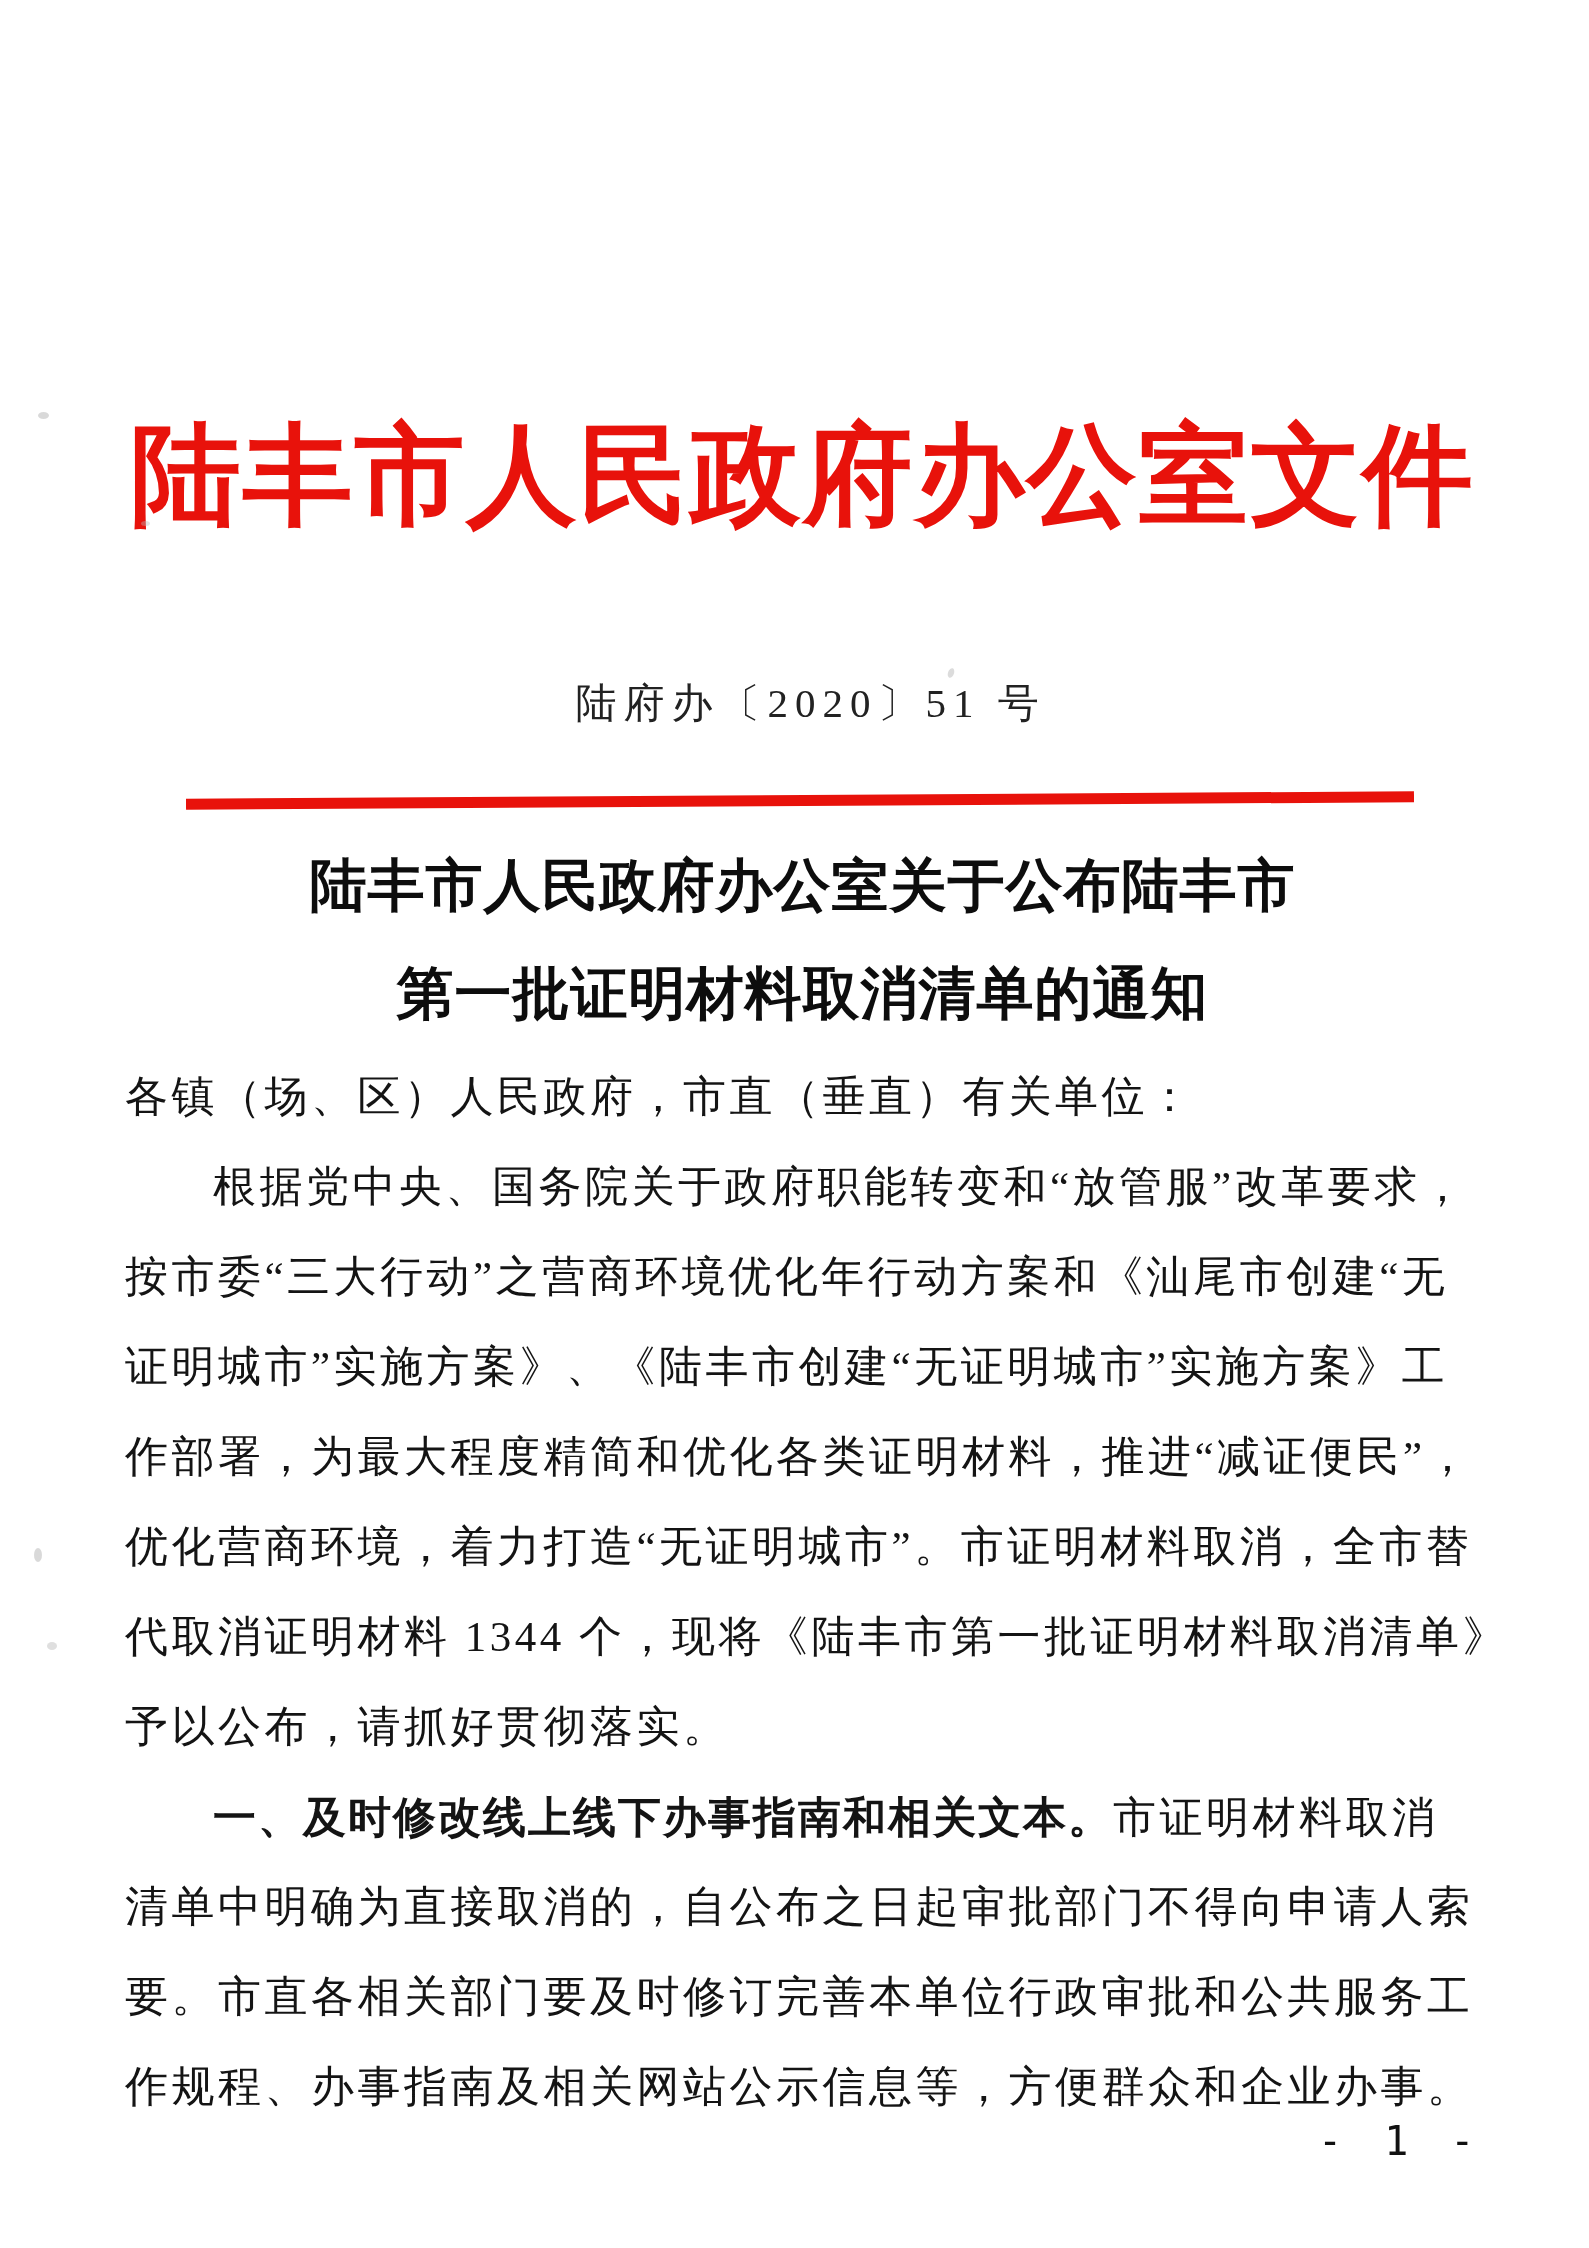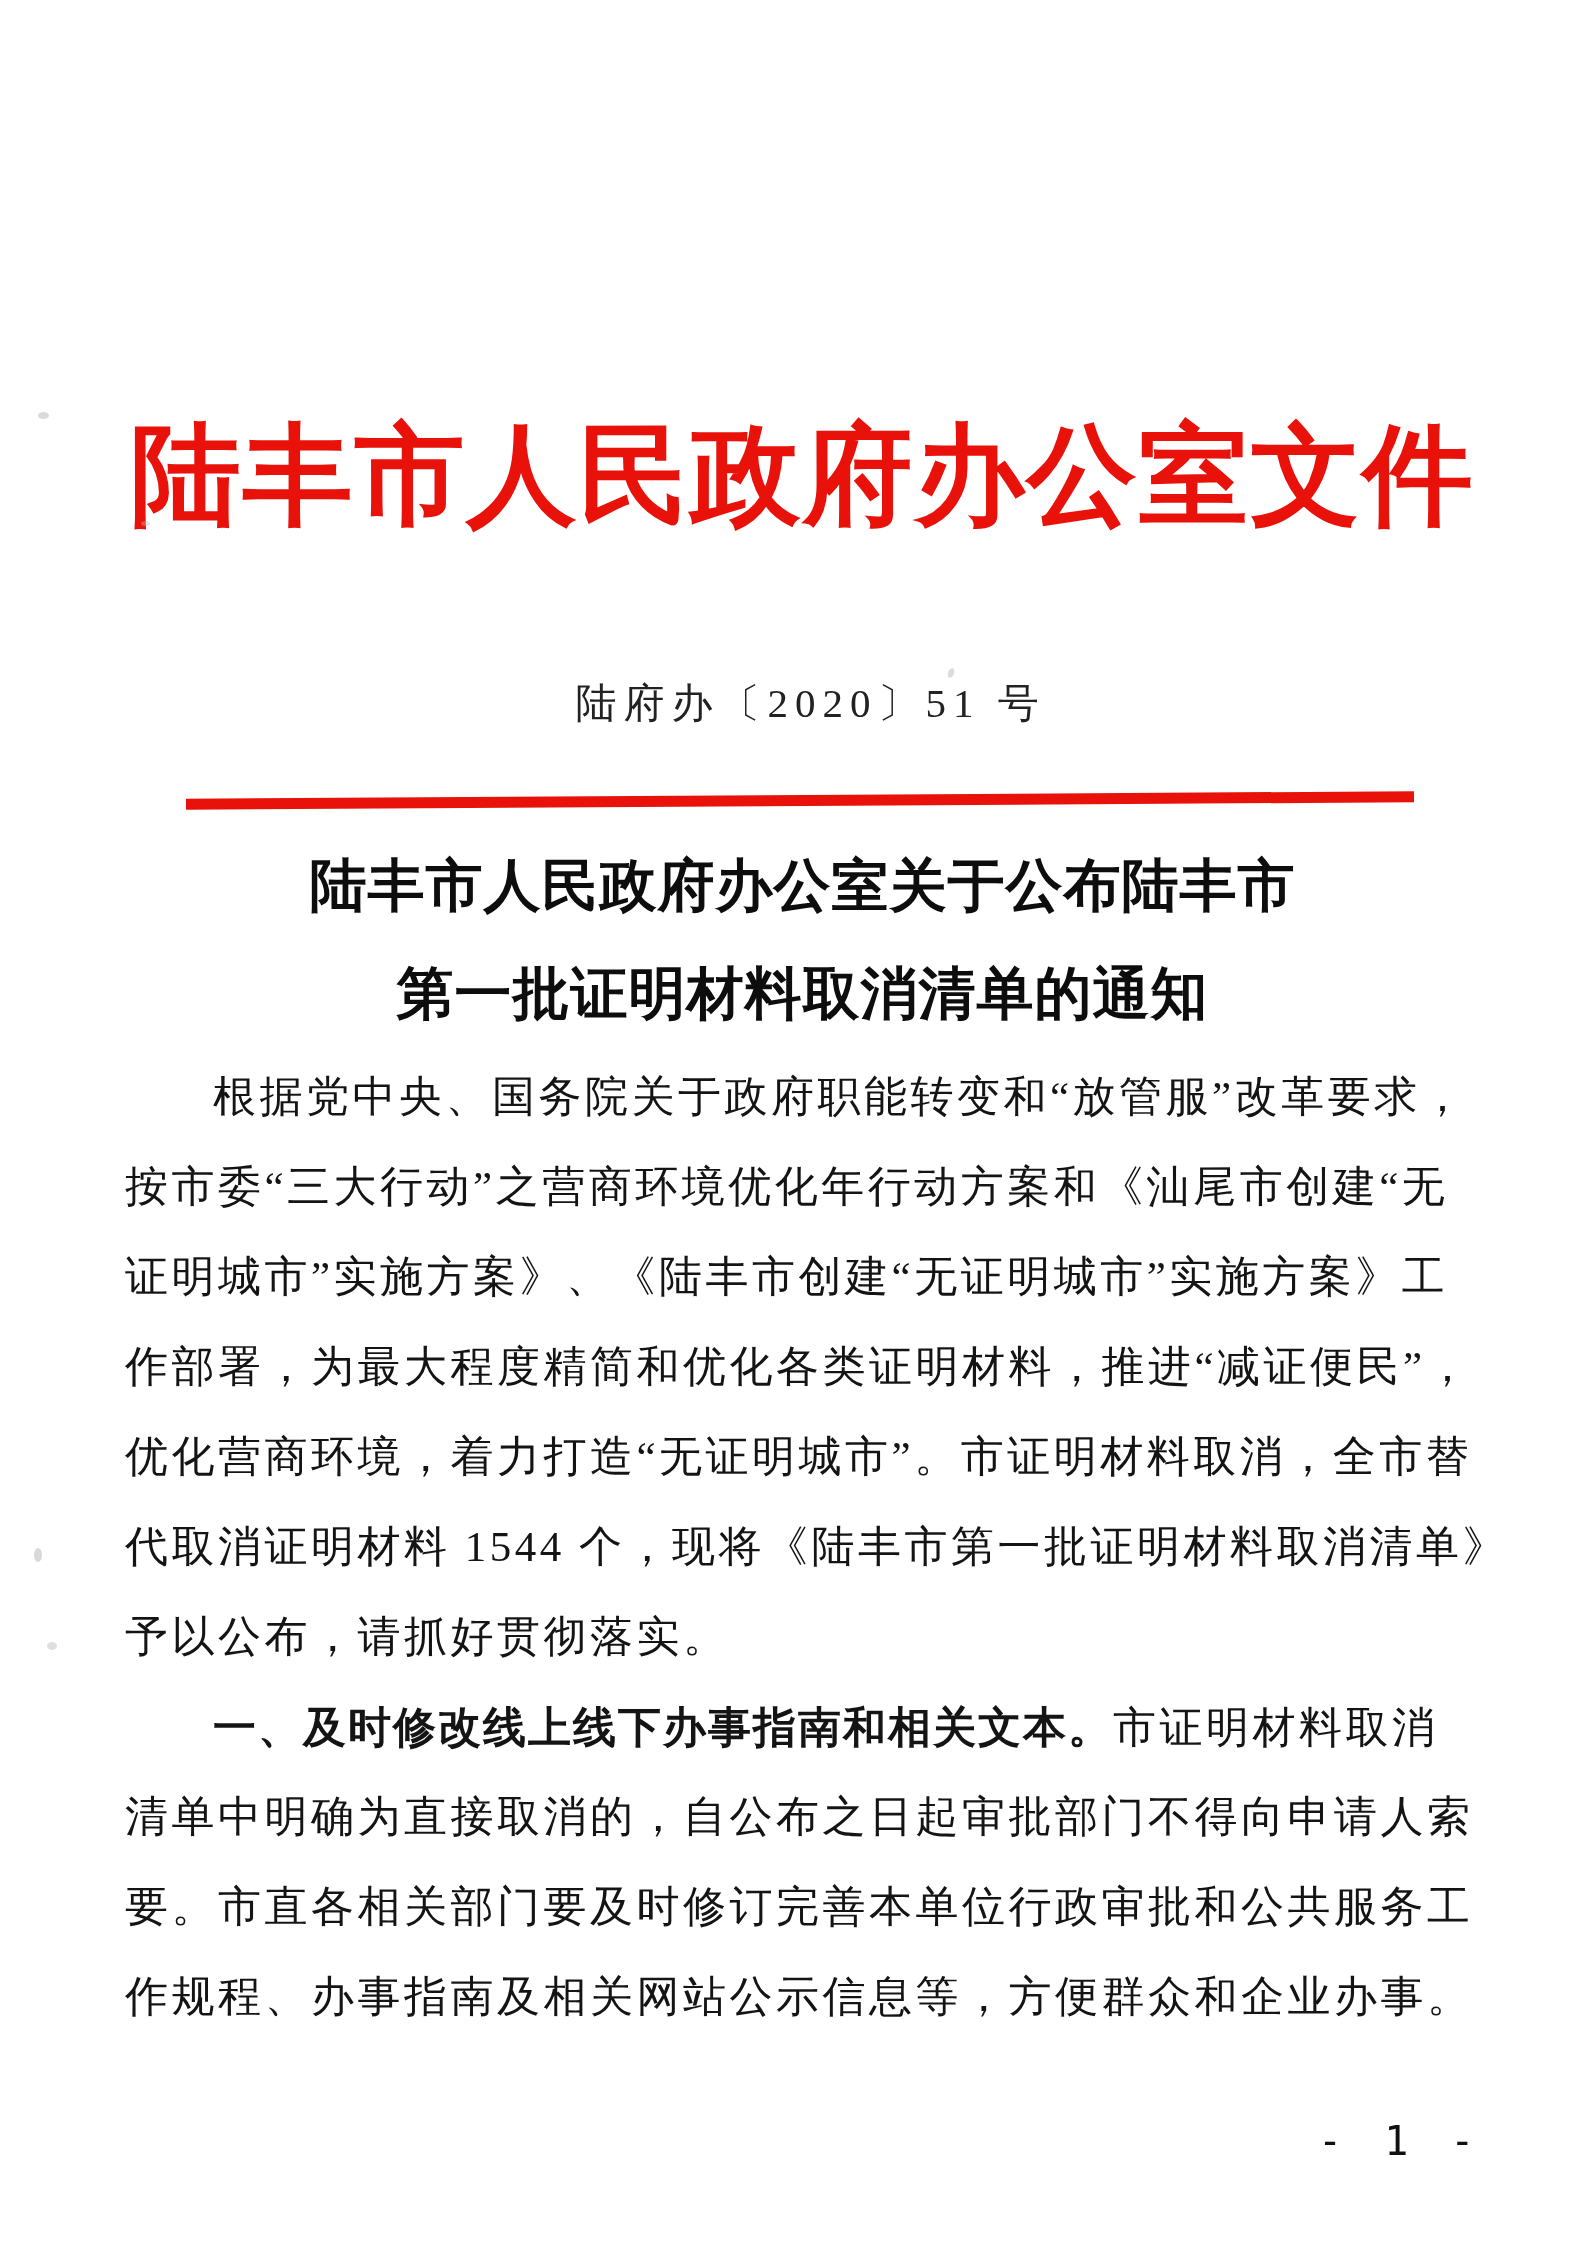--- a/index.html
+++ b/index.html
@@ -90,27 +90,28 @@
   <div class="doc-number">陆府办〔2020〕51 号</div>
 
   <div class="red-rule"></div>
 
   <div class="doc-title">
     <div>陆丰市人民政府办公室关于公布陆丰市</div>
     <div>第一批证明材料取消清单的通知</div>
   </div>
 
   <div class="body-text">
+    <div class="body-line">各镇（场、区）人民政府，市直（垂直）有关单位：</div>
 
     <div class="body-line indent">根据党中央、国务院关于政府职能转变和“放管服”改革要求，</div>
     <div class="body-line">按市委“三大行动”之营商环境优化年行动方案和《汕尾市创建“无</div>
     <div class="body-line">证明城市”实施方案》、《陆丰市创建“无证明城市”实施方案》工</div>
     <div class="body-line">作部署，为最大程度精简和优化各类证明材料，推进“减证便民”，</div>
     <div class="body-line">优化营商环境，着力打造“无证明城市”。市证明材料取消，全市替</div>
-    <div class="body-line">代取消证明材料 1544 个，现将《陆丰市第一批证明材料取消清单》</div>
+    <div class="body-line">代取消证明材料 1344 个，现将《陆丰市第一批证明材料取消清单》</div>
     <div class="body-line">予以公布，请抓好贯彻落实。</div>
 
     <div class="body-line indent">
       <span class="section-heading">一、及时修改线上线下办事指南和相关文本。</span><span>市证明材料取消</span>
     </div>
 
     <div class="body-line">清单中明确为直接取消的，自公布之日起审批部门不得向申请人索</div>
     <div class="body-line">要。市直各相关部门要及时修订完善本单位行政审批和公共服务工</div>
     <div class="body-line">作规程、办事指南及相关网站公示信息等，方便群众和企业办事。</div>
   </div>

